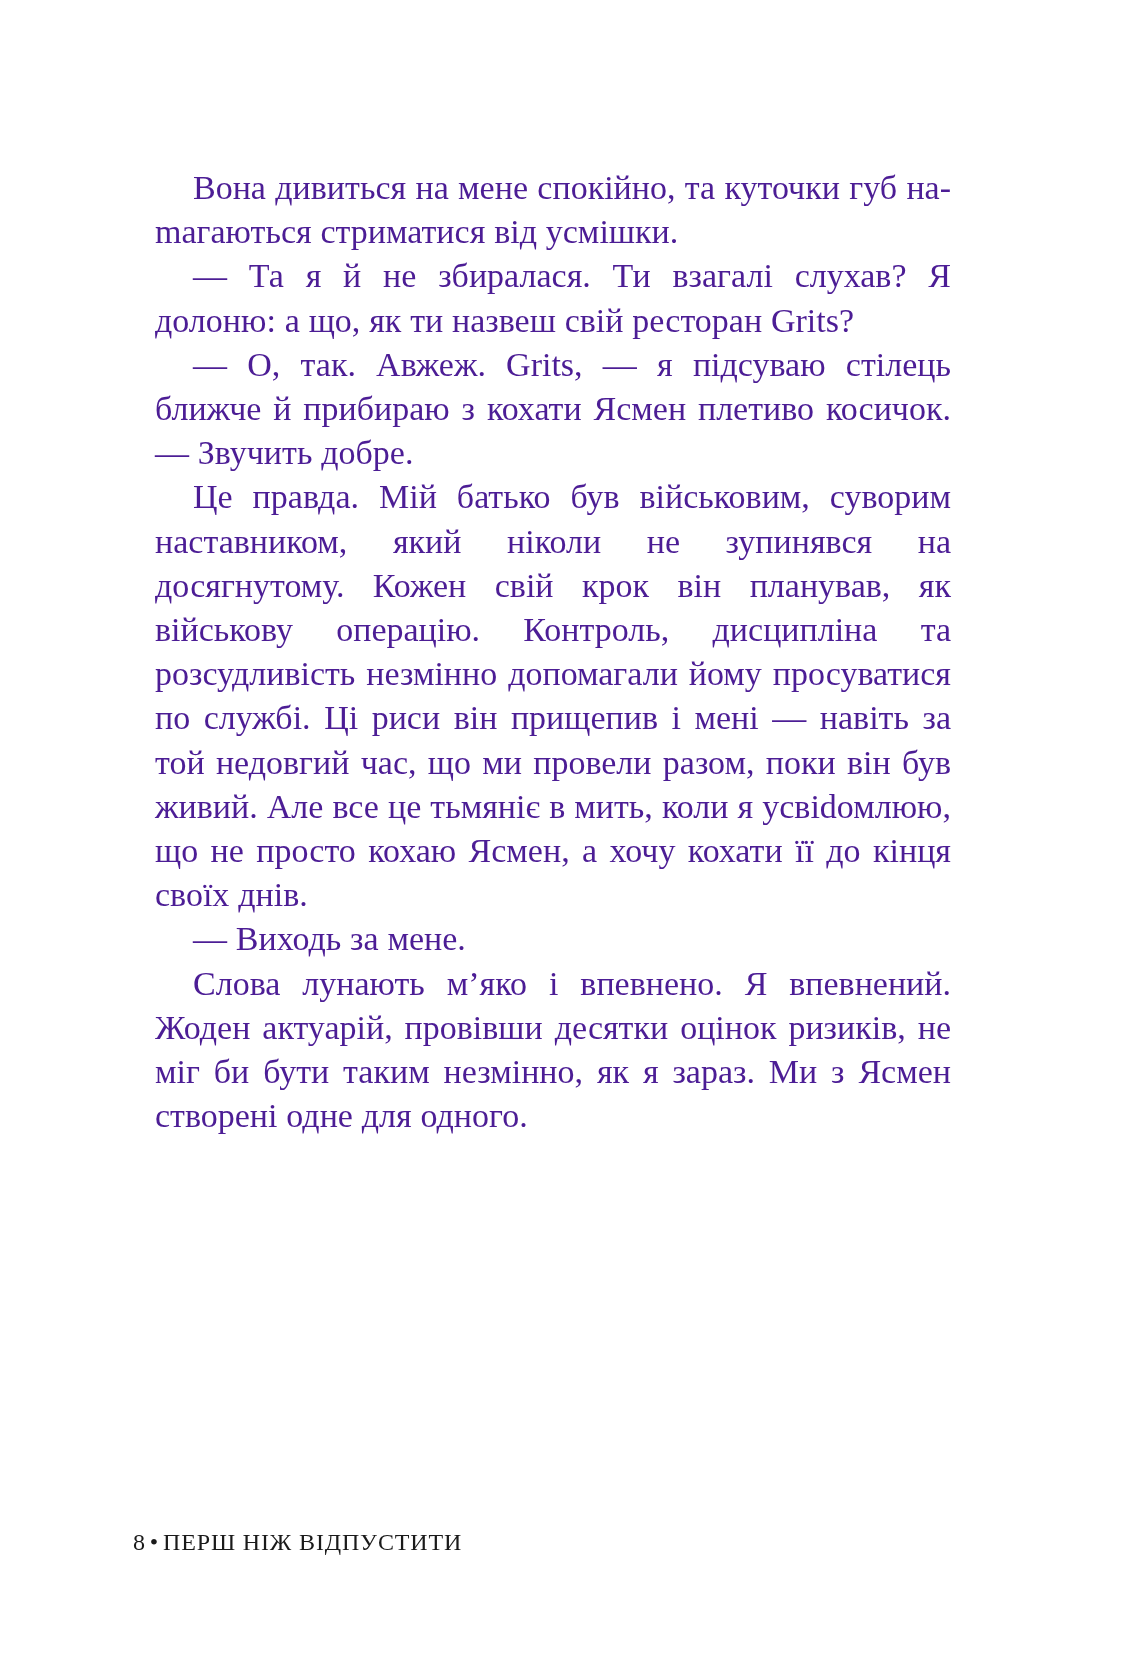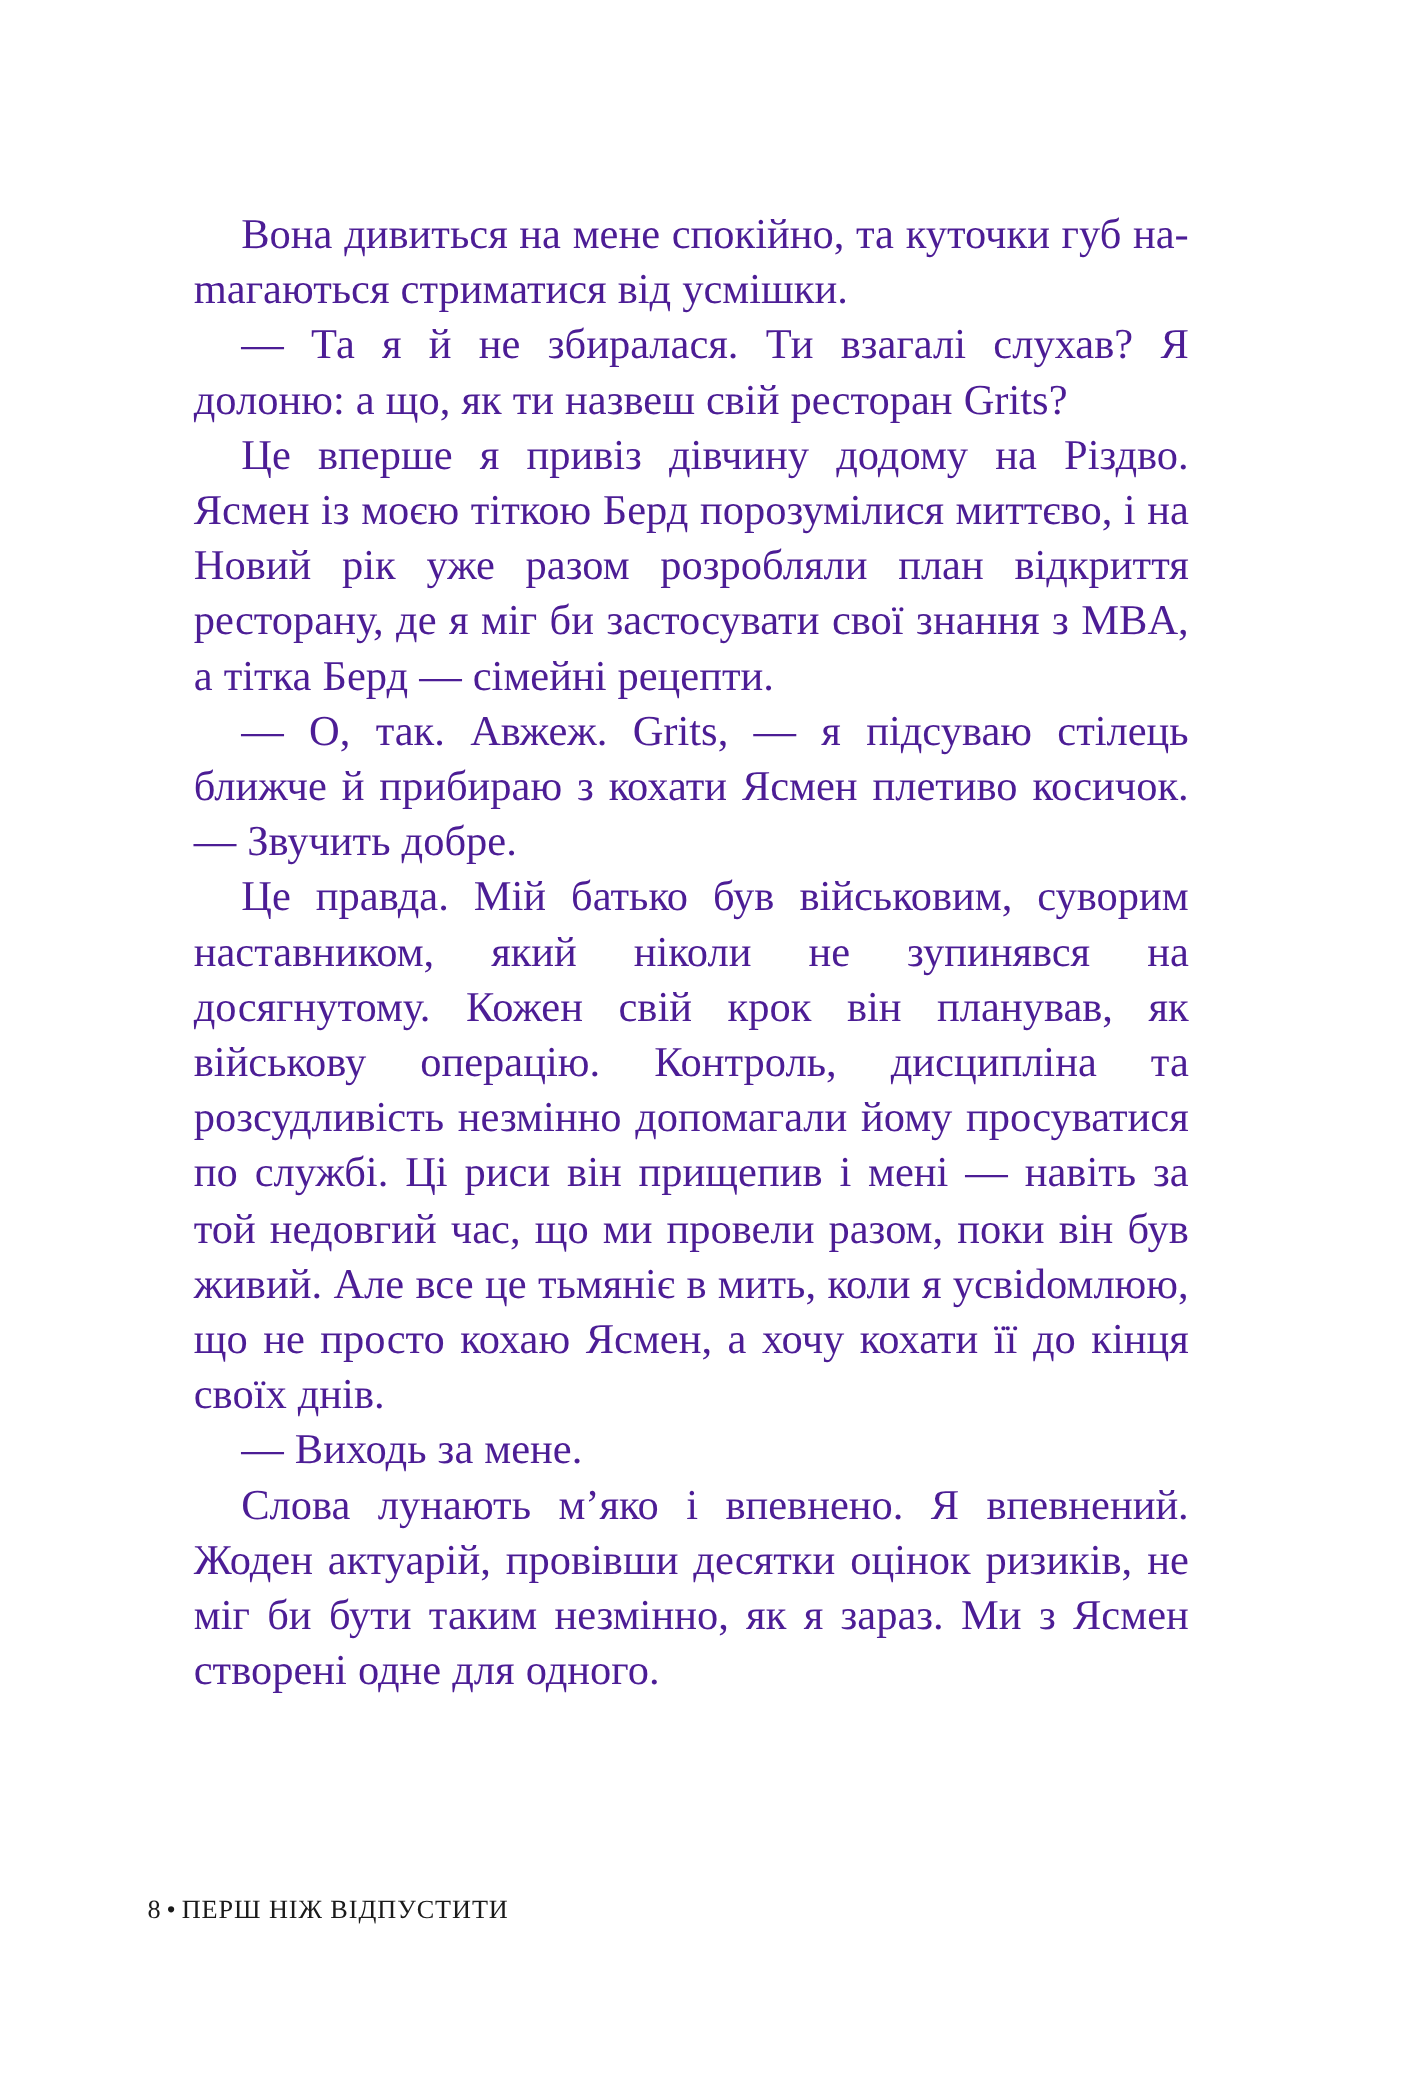--- a/index.html
+++ b/index.html
@@ -43,23 +43,23 @@
   
 
   .footer {
     position: absolute;
     left: 118px;
     top: 1512px;
     width: 900px;
   }
 
   .footer-line {
-    margin: 0;
+    margin: 15px;
     font-family: "Liberation Serif", "DejaVu Serif", serif;
-    font-size: 21px;
+    font-size: 24px;
     line-height: 30px;
     letter-spacing: 0.035em;
     color: #1a1a1a;
     white-space: nowrap;
   }
 
   .footer-page-number,
   .footer-sep,
   .footer-title {
     display: inline;
@@ -70,21 +70,20 @@
   }
 </style>
 </head>
 <body>
 
 <div class="page">
 
   <div class="text-block">
     <p class="para">Вона дивиться на мене спокійно, та куточки губ на­mагаються стриматися від усмішки.</p>
     <p class="para">— Та я й не збиралася. Ти взагалі слухав? Я долоню: а що, як ти назвеш свій ресторан Grits?</p>
-    <p class="para">Це вперше я привіз дівчину додому на Різдво. Ясмен із моєю тіткою Берд порозумілися миттєво, і на Новий рік уже разом розробляли план відкриття ресторану, де я міг би застосувати свої знання з MBA, а тітка Берд — сімейні рецепти.</p>
     <p class="para">— О, так. Авжеж. Grits, — я підсуваю стілець ближче й прибираю з кохати Ясмен плетиво косичок. — Звучить добре.</p>
     <p class="para">Це правда. Мій батько був військовим, суворим настав­ником, який ніколи не зупинявся на досягнутому. Кожен свій крок він планував, як військову операцію. Контроль, дисципліна та розсудливість незмінно допомагали йому просуватися по службі. Ці риси він прищепив і мені — навіть за той недовгий час, що ми провели разом, поки він був живий. Але все це тьмяніє в мить, коли я усві­dомлюю, що не просто кохаю Ясмен, а хочу кохати її до кінця своїх днів.</p>
     <p class="para">— Виходь за мене.</p>
     <p class="para">Слова лунають м’яко і впевнено. Я впевнений. Жоден актуарій, провівши десятки оцінок ризиків, не міг би бути таким незмінно, як я зараз. Ми з Ясмен створені одне для одного.</p>
   </div>
 
   <div class="footer">
     <p class="footer-line"><span class="footer-page-number">8</span><span class="footer-sep">•</span><span class="footer-title">ПЕРШ НІЖ ВІДПУСТИТИ</span></p>
   </div>
 

